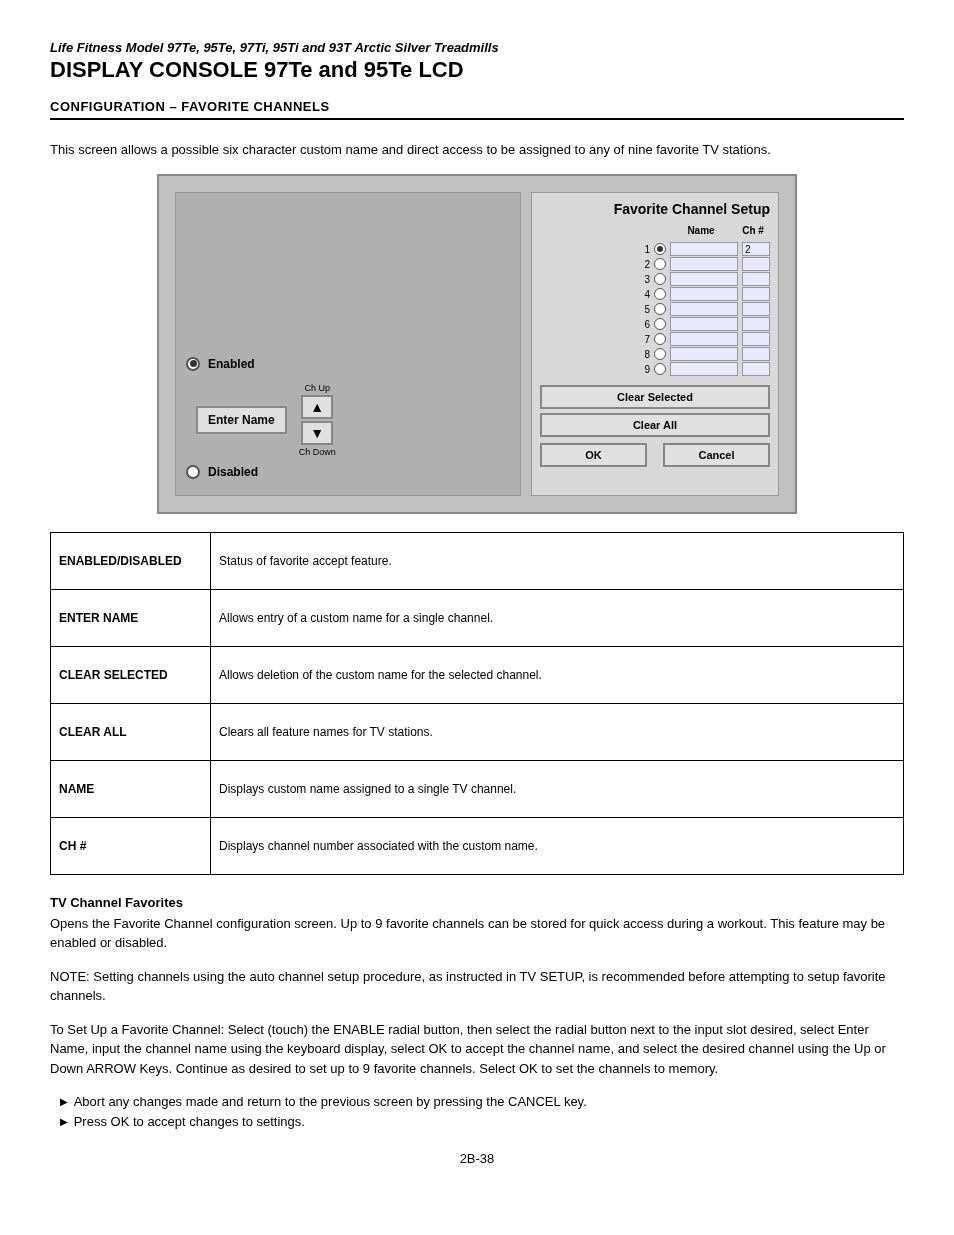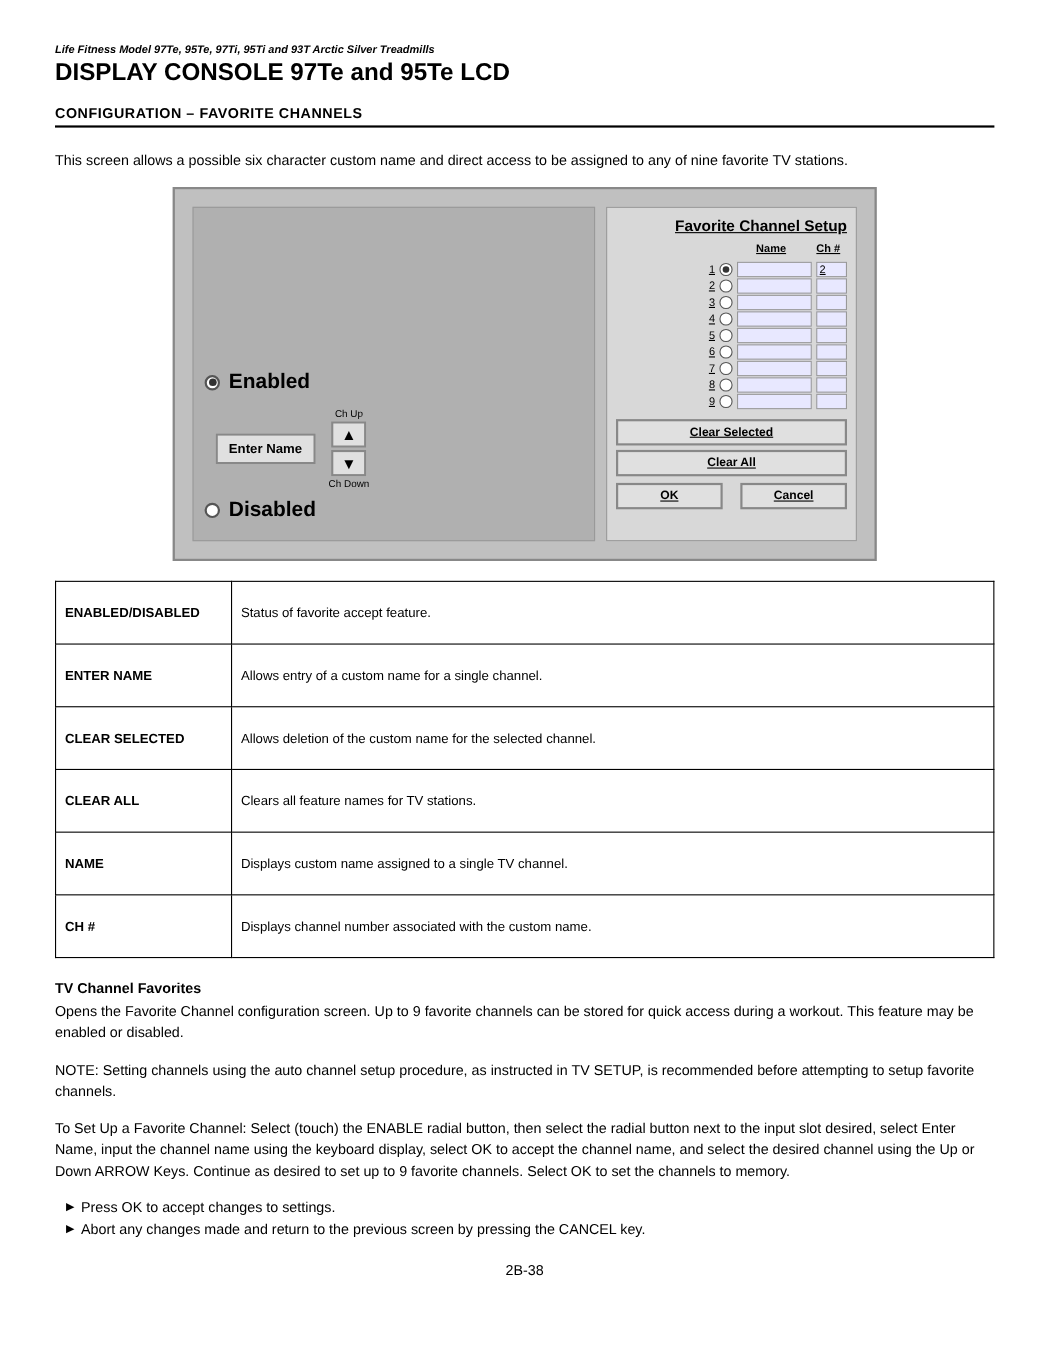--- a/index.html
+++ b/index.html
@@ -7,21 +7,21 @@
       font-family: Arial, sans-serif;
       font-size: 13px;
       background: #fff;
       color: #000;
       width: 954px;
       min-height: 1235px;
       padding: 40px 50px;
     }
     .doc-subtitle {
       font-style: italic;
-      font-size: 10px;
+      font-size: 13px;
       font-weight: bold;
       margin-bottom: 2px;
     }
     .doc-title {
       font-size: 22px;
       font-weight: bold;
       margin-bottom: 16px;
     }
     .section-header {
       font-weight: bold;
@@ -86,21 +86,21 @@
     .radio-dot.selected::after {
       content: '';
       width: 7px;
       height: 7px;
       background: #333;
       border-radius: 50%;
       display: block;
     }
     .radio-label-bold {
       font-weight: bold;
-      font-size: 19px;
+      font-size: 12px;
     }
     .enter-name-btn {
       background: #e0e0e0;
       border: 2px solid #888;
       padding: 5px 10px;
       font-size: 12px;
       font-weight: bold;
       cursor: pointer;
       margin-left: 10px;
     }
@@ -126,28 +126,27 @@
       background: #e0e0e0;
       border: 2px solid #888;
       display: flex;
       align-items: center;
       justify-content: center;
       cursor: pointer;
       font-size: 14px;
     }
     
     .sim-right {
-      width: 228px;
+      width: 248px;
       background: #d8d8d8;
       border: 1px solid #999;
       padding: 8px;
       display: flex;
       flex-direction: column;
       gap: 4px;
-      text-decoration: underline;
     }
     .fcs-title {
       font-size: 14px;
       font-weight: bold;
       text-align: right;
       margin-bottom: 4px;
       line-height: 1.2;
     }
     .fcs-header-row {
       display: flex;
@@ -419,17 +418,17 @@
     </div>
     <div class="body-section">
       <p class="body-text">NOTE: Setting channels using the auto channel setup procedure, as instructed in TV SETUP, is recommended before attempting to setup favorite channels.</p>
     </div>
     <div class="body-section">
       <p class="body-text">To Set Up a Favorite Channel: Select (touch) the ENABLE radial button, then select the radial button next to the input slot desired, select Enter Name, input the channel name using the keyboard display, select OK to accept the channel name, and select the desired channel using the Up or Down ARROW Keys. Continue as desired to set up to 9 favorite channels. Select OK to set the channels to memory.</p>
     </div>
   </div>
 
 <ul class="bullet-list" id="bullet-list">
+    <li>Abort any changes made and return to the previous screen by pressing the CANCEL key.</li>
     <li>Press OK to accept changes to settings.</li>
-    <li>Abort any changes made and return to the previous screen by pressing the CANCEL key.</li>
   </ul>
 
 <p class="page-num">2B-38</p>
 
 </body></html>

